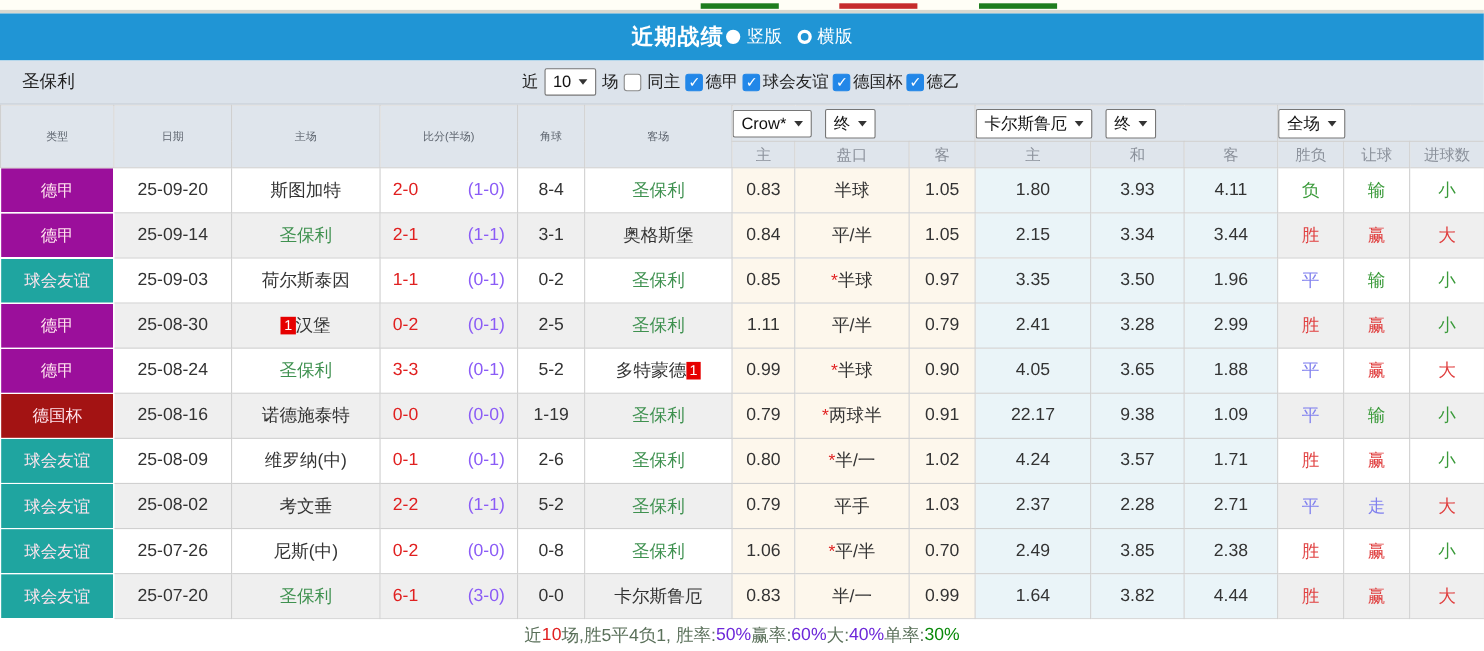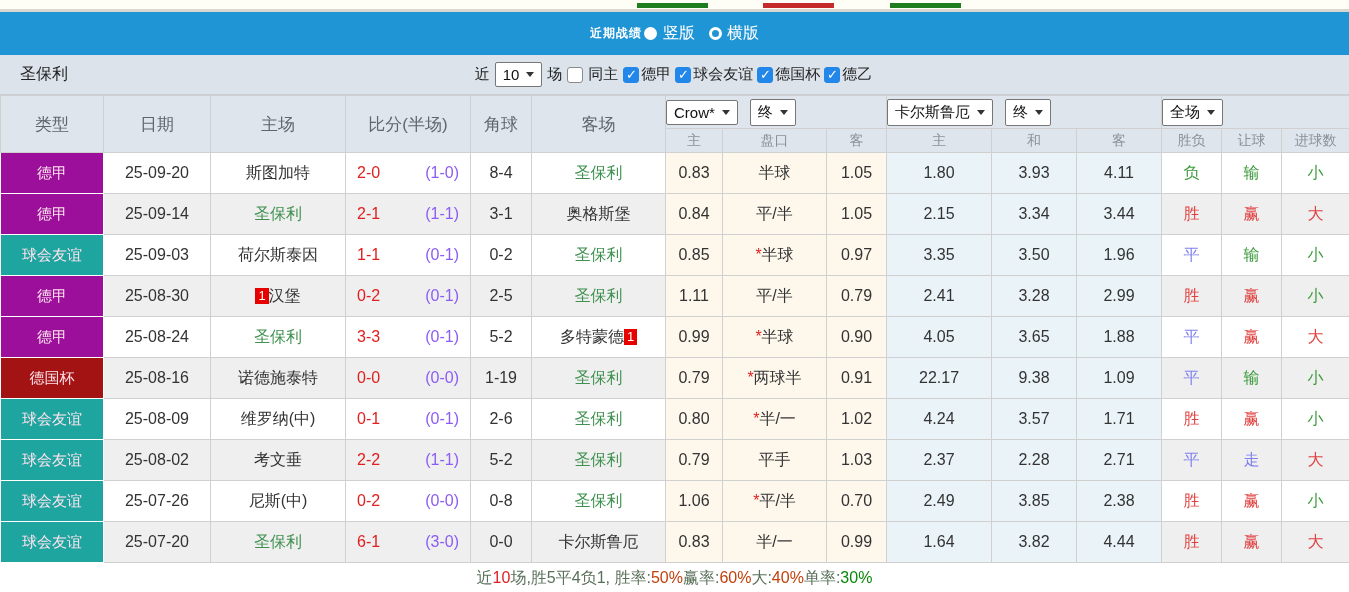--- a/index.html
+++ b/index.html
@@ -13,21 +13,21 @@
   .top-strip { position:relative; height:12px; background:#fffef6;
     border-bottom:3px solid #d8d8d0; }
   .tab-underline { position:absolute; top:3px; height:5px; width:71px; }
   .tab-underline.g1 { left:637px; background:#1e7d1e; }
   .tab-underline.r1 { left:763px; background:#c62b2b; }
   .tab-underline.g2 { left:890px; background:#1e7d1e; }
 
   
   .title-bar { height:43px; background:#2095d5; display:flex;
     align-items:center; justify-content:center; color:#fff; }
-  .title-text { font-weight:bold; font-size:12px; letter-spacing:1px; }
+  .title-text { font-weight:bold; font-size:20px; letter-spacing:1px; }
   .radio-dot { width:13px; height:13px; border-radius:50%; background:#fff;
     display:inline-block; margin:0 6px 0 2px; }
   .radio-ring { width:13px; height:13px; border-radius:50%;
     border:3px solid #fff; background:#2095d5; display:inline-block;
     margin:0 5px 0 14px; }
   .radio-label { font-size:16px; }
 
   
   .filter-bar { position:relative; height:40px; background:#dce3eb;
     display:flex; align-items:center; border-bottom:1px solid #c9cfd8; }
@@ -44,21 +44,21 @@
     align-items:center; justify-content:center; font-size:13px; }
   .cbx.unchecked { background:#fff; border:1px solid #8a8a8a; }
   .cbx.checked { background:#2287e8; border:1px solid #2287e8; color:#fff;
     font-weight:bold; }
 
   
   table { width:1349px; border-collapse:collapse; table-layout:fixed; }
   th, td { border:1px solid #d0d0d0; text-align:center; overflow:hidden;
     white-space:nowrap; }
   thead th { background:#dfe5ec; font-weight:normal; }
-  .hdr-main { color:#5f6670; font-size:17px; height:33px; }
+  .hdr-main { color:#5f6670; font-size:10px; height:33px; }
   .hdr-sub th { color:#8b919b; font-size:14px; height:24px; }
   .hdr-group { height:33px; }
   .hdr-group .grp { display:flex; align-items:center; 
     gap:12px; }
   tbody td { height:41px; font-size:16px; }
   tr.odd  td.alt { background:#fff; }
   tr.even td.alt { background:#efefef; }
   td.c-type { color:#ffe4ee; font-size:15px; border-color:#fff; }
   td.cream { background:#fdf7ec; }
   td.blue  { background:#eaf4f8; }
@@ -71,21 +71,21 @@
   .star { color:#e02020; }
   .res-red { color:#e04040; }
   .res-green { color:#3a9a3a; }
   .res-blue { color:#8080ee; }
 
   
   .summary { height:30px; background:#fff; display:flex; align-items:center;
     justify-content:center; font-size:16px; }
   .sum-label { color:#5a705a; }
   .sum-red { color:#e02020; }
-  .sum-blue { color:#c2410c; }
+  .sum-blue { color:#6d28d9; }
   .sum-green { color:#0a8a0a; }
 </style>
 </head>
 <body>
 
 <div class="top-strip">
   <div class="tab-underline g1"></div>
   <div class="tab-underline r1"></div>
   <div class="tab-underline g2"></div>
 </div>

